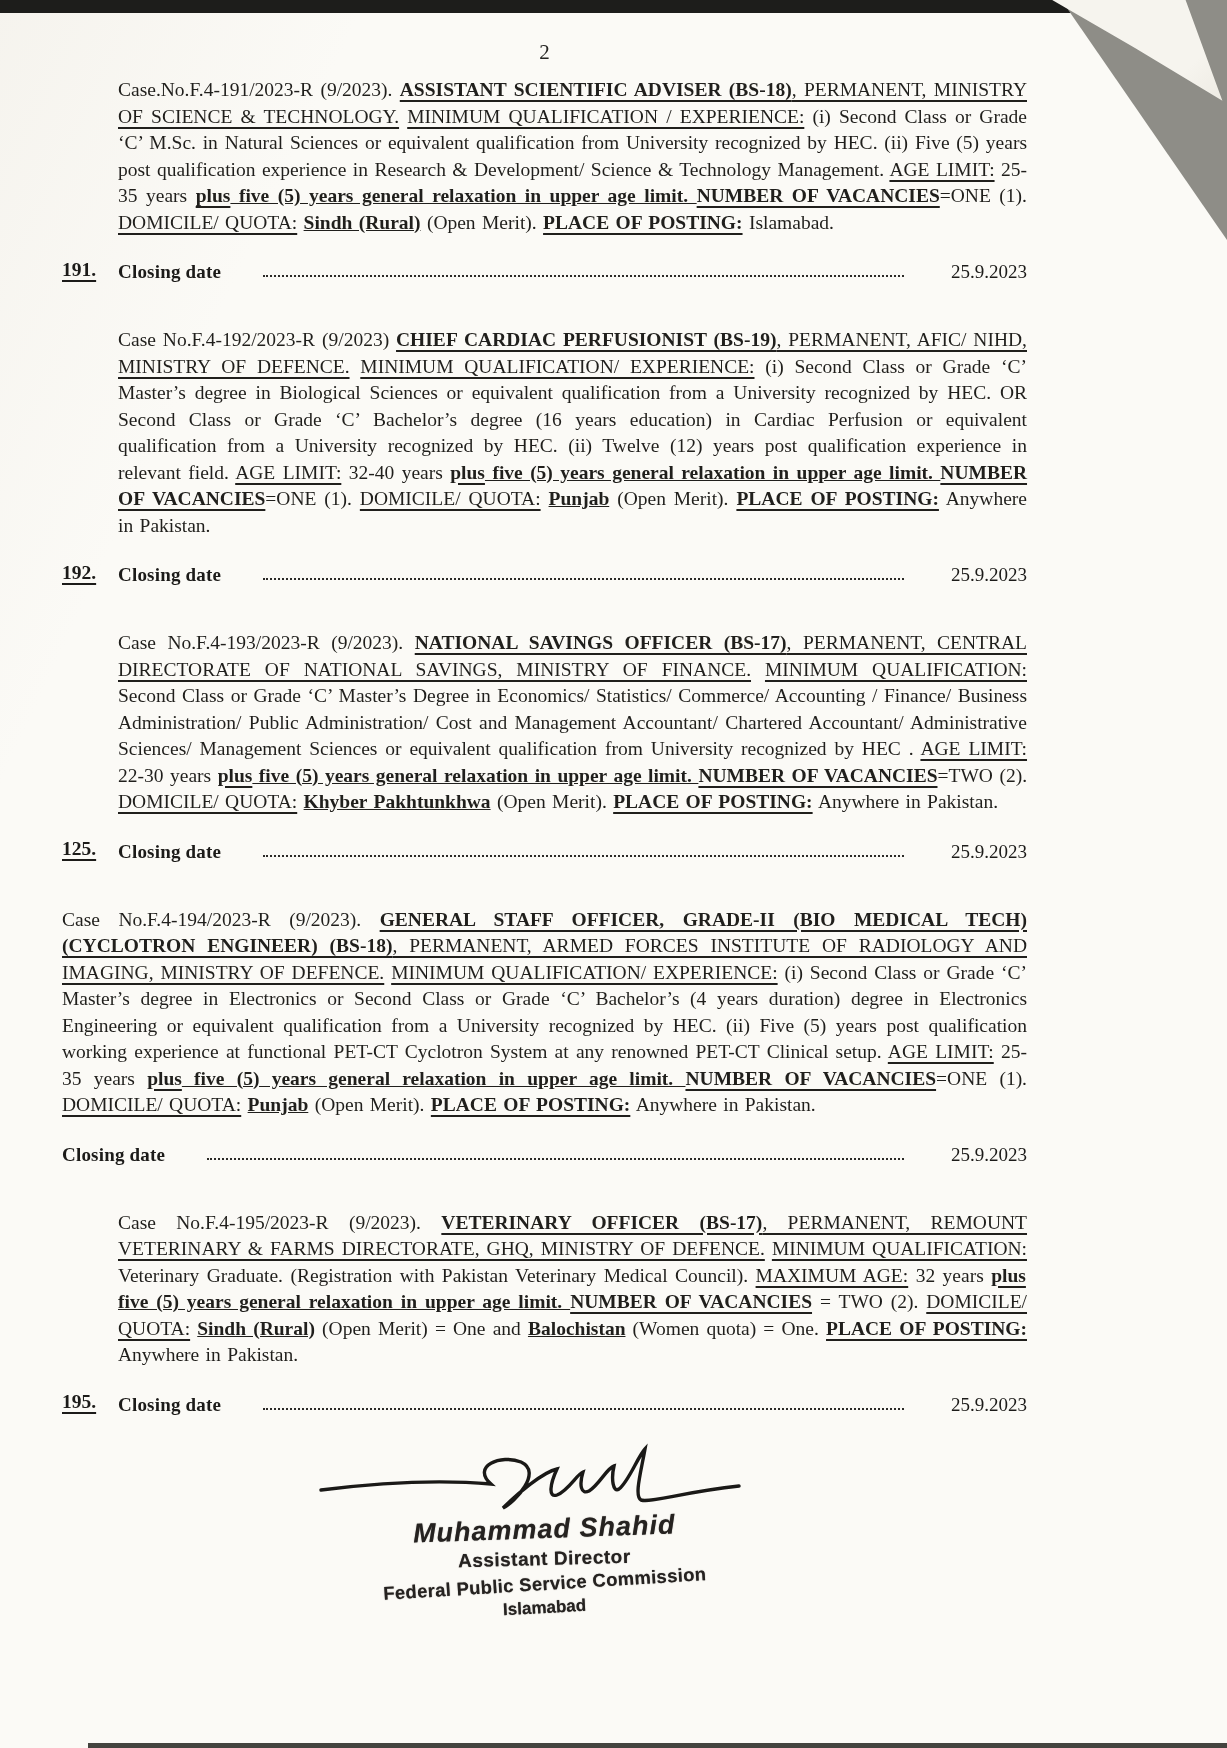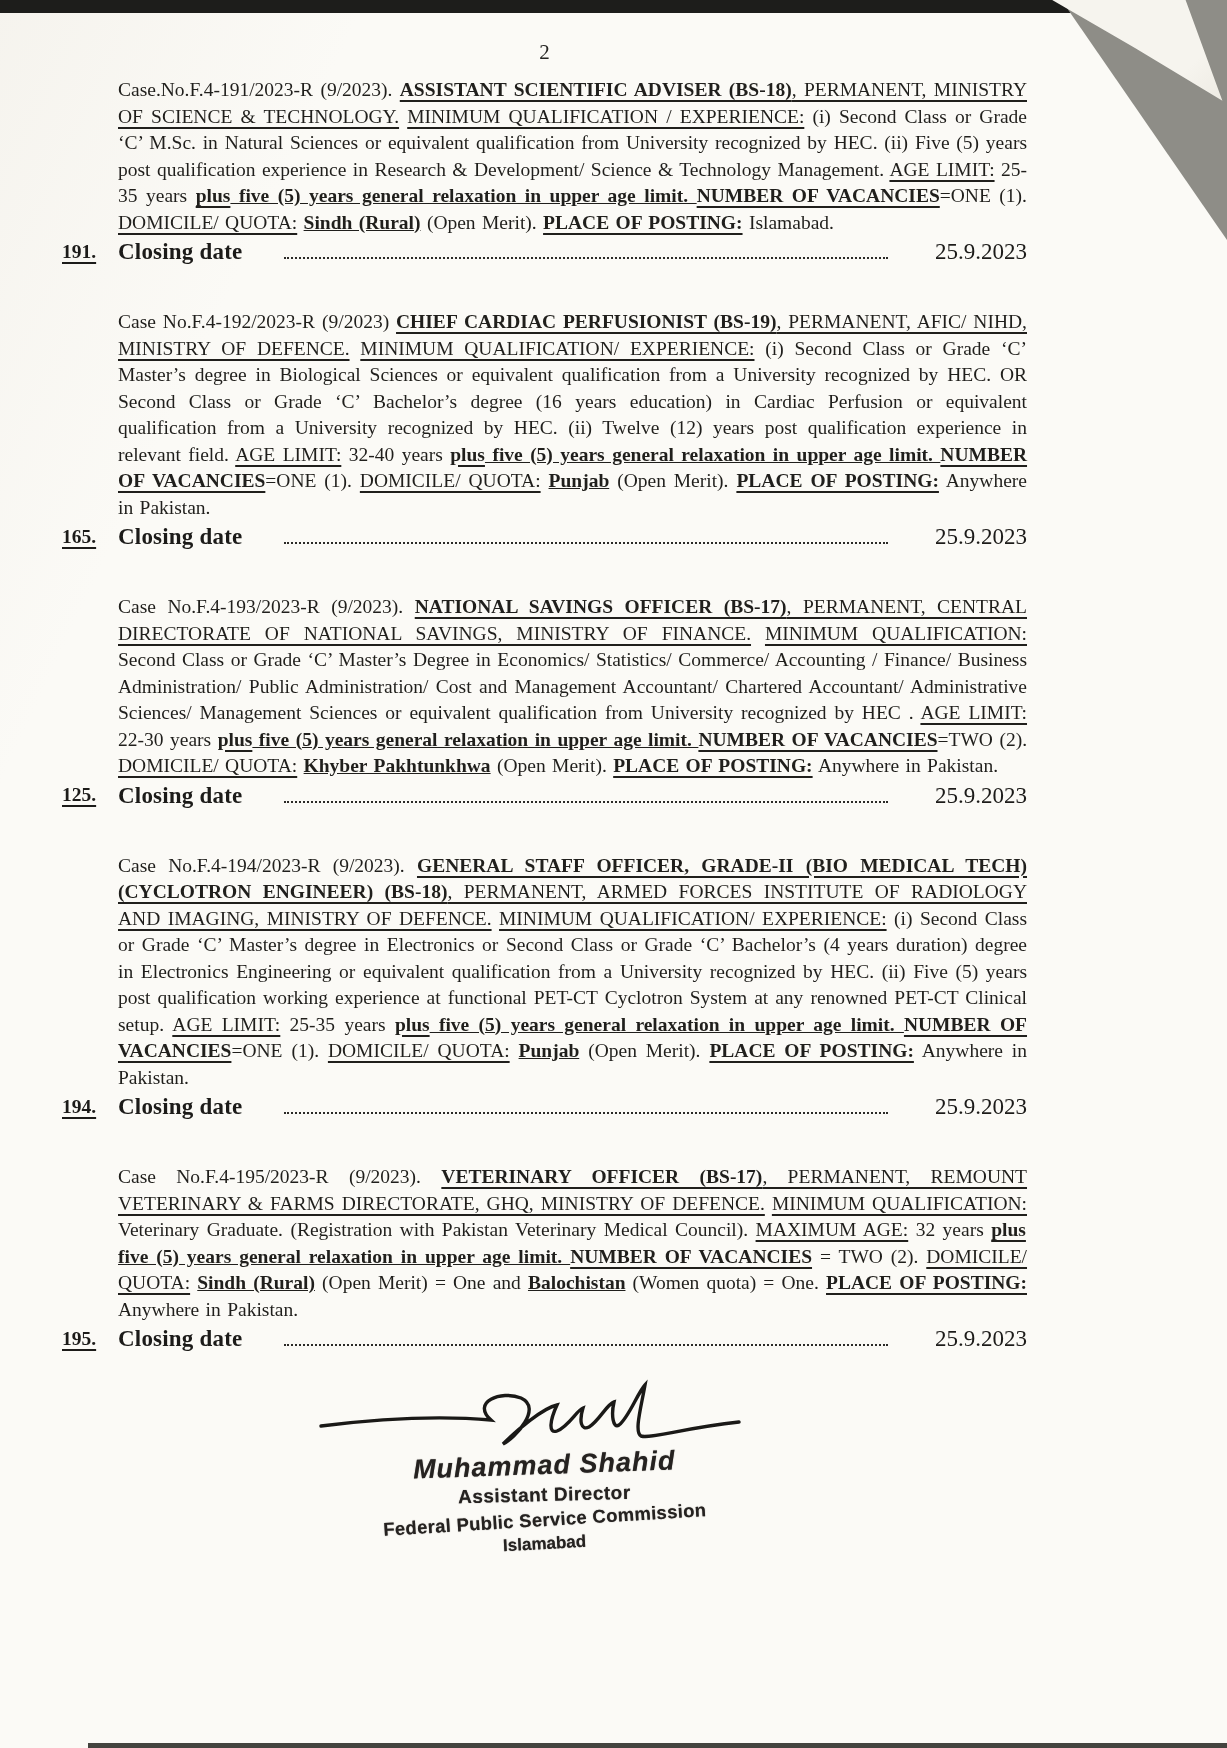--- a/index.html
+++ b/index.html
@@ -40,21 +40,21 @@
   }
   .num span { text-decoration: underline; text-decoration-thickness: 2px; text-underline-offset: 4px; }
   .body { flex: 1; }
   .text {
     font-size: 19.5px; line-height: 26.5px; text-align: justify;
     word-spacing: 1.5px; color: #201f1c;
   }
   .text .b { font-weight: bold; text-decoration: underline; }
   .text .u { text-decoration: underline; text-decoration-thickness: 1.8px; text-underline-offset: 3.5px; }
 
-  .closing { display: flex; align-items: baseline; margin-top: 3px; font-size: 23px; gap: 39px; }
+  .closing { display: flex; align-items: baseline; margin-top: 25px; font-size: 19px; gap: 39px; }
   .closing .label { font-weight: bold; letter-spacing: .2px; }
   .closing .leader {
     flex: 1; align-self: flex-end;
     border-bottom: 2.6px dotted #2b2a27;
     margin: 0 8px 6px 3px; height: 1px;
   }
   .closing .date { font-weight: normal; white-space: nowrap; }
 
   .signature-block {
     margin: 26px 0 0 0; width: 100%;
@@ -87,21 +87,21 @@
       <div class="text"><span>Case.No.F.4-191/2023-R (9/2023). </span><span class="b u">ASSISTANT SCIENTIFIC ADVISER (BS-18)</span><span class="u">, PERMANENT, MINISTRY OF SCIENCE &amp; TECHNOLOGY.</span><span> </span><span class="u">MINIMUM QUALIFICATION / EXPERIENCE:</span><span> (i) Second Class or Grade ‘C’ M.Sc. in Natural Sciences or equivalent qualification from University recognized by HEC. (ii) Five (5) years post qualification experience in Research &amp; Development/ Science &amp; Technology Management. </span><span class="u">AGE LIMIT:</span><span> 25-35 years </span><span class="b u">plus</span><span class="b"> five (5) years general relaxation in upper age limit. </span><span class="b u">NUMBER OF VACANCIES</span><span>=ONE (1). </span><span class="u">DOMICILE/ QUOTA:</span><span> </span><span class="b">Sindh (Rural)</span><span> (Open Merit). </span><span class="b u">PLACE OF POSTING:</span><span> Islamabad.</span></div>
       <div class="closing">
         <span class="label">Closing date</span>
         <span class="leader"></span>
         <span class="date">25.9.2023</span>
       </div>
     </div>
   </div>
 
   <div class="item">
-    <div class="num"><span>165.</span></div>
+    <div class="num"><span>192.</span></div>
     <div class="body">
       <div class="text"><span>Case No.F.4-192/2023-R (9/2023) </span><span class="b u">CHIEF CARDIAC PERFUSIONIST (BS-19)</span><span class="u">, PERMANENT, AFIC/ NIHD, MINISTRY OF DEFENCE.</span><span> </span><span class="u">MINIMUM QUALIFICATION/ EXPERIENCE:</span><span> (i) Second Class or Grade ‘C’ Master’s degree in Biological Sciences or equivalent qualification from a University recognized by HEC. OR Second Class or Grade ‘C’ Bachelor’s degree (16 years education) in Cardiac Perfusion or equivalent qualification from a University recognized by HEC. (ii) Twelve (12) years post qualification experience in relevant field. </span><span class="u">AGE LIMIT:</span><span> 32-40 years </span><span class="b u">plus</span><span class="b"> five (5) years general relaxation in upper age limit. </span><span class="b u">NUMBER OF VACANCIES</span><span>=ONE (1). </span><span class="u">DOMICILE/ QUOTA:</span><span> </span><span class="b">Punjab</span><span> (Open Merit). </span><span class="b u">PLACE OF POSTING:</span><span> Anywhere in Pakistan.</span></div>
       <div class="closing">
         <span class="label">Closing date</span>
         <span class="leader"></span>
         <span class="date">25.9.2023</span>
       </div>
     </div>
   </div>
 
@@ -111,21 +111,20 @@
       <div class="text"><span>Case No.F.4-193/2023-R (9/2023). </span><span class="b u">NATIONAL SAVINGS OFFICER (BS-17)</span><span class="u">, PERMANENT, CENTRAL DIRECTORATE OF NATIONAL SAVINGS, MINISTRY OF FINANCE.</span><span> </span><span class="u">MINIMUM QUALIFICATION:</span><span> Second Class or Grade ‘C’ Master’s Degree in Economics/ Statistics/ Commerce/ Accounting / Finance/ Business Administration/ Public Administration/ Cost and Management Accountant/ Chartered Accountant/ Administrative Sciences/ Management Sciences or equivalent qualification from University recognized by HEC . </span><span class="u">AGE LIMIT:</span><span> 22-30 years </span><span class="b u">plus</span><span class="b"> five (5) years general relaxation in upper age limit. </span><span class="b u">NUMBER OF VACANCIES</span><span>=TWO (2). </span><span class="u">DOMICILE/ QUOTA:</span><span> </span><span class="b">Khyber Pakhtunkhwa</span><span> (Open Merit). </span><span class="b u">PLACE OF POSTING:</span><span> Anywhere in Pakistan.</span></div>
       <div class="closing">
         <span class="label">Closing date</span>
         <span class="leader"></span>
         <span class="date">25.9.2023</span>
       </div>
     </div>
   </div>
 
   <div class="item">
-    <div class="num"><span>194.</span></div>
     <div class="body">
       <div class="text"><span>Case No.F.4-194/2023-R (9/2023). </span><span class="b u">GENERAL STAFF OFFICER, GRADE-II (BIO MEDICAL TECH) (CYCLOTRON ENGINEER) (BS-18)</span><span class="u">, PERMANENT, ARMED FORCES INSTITUTE OF RADIOLOGY AND IMAGING, MINISTRY OF DEFENCE.</span><span> </span><span class="u">MINIMUM QUALIFICATION/ EXPERIENCE:</span><span> (i) Second Class or Grade ‘C’ Master’s degree in Electronics or Second Class or Grade ‘C’ Bachelor’s (4 years duration) degree in Electronics Engineering or equivalent qualification from a University recognized by HEC. (ii) Five (5) years post qualification working experience at functional PET-CT Cyclotron System at any renowned PET-CT Clinical setup. </span><span class="u">AGE LIMIT:</span><span> 25-35 years </span><span class="b u">plus</span><span class="b"> five (5) years general relaxation in upper age limit. </span><span class="b u">NUMBER OF VACANCIES</span><span>=ONE (1). </span><span class="u">DOMICILE/ QUOTA:</span><span> </span><span class="b">Punjab</span><span> (Open Merit). </span><span class="b u">PLACE OF POSTING:</span><span> Anywhere in Pakistan.</span></div>
       <div class="closing">
         <span class="label">Closing date</span>
         <span class="leader"></span>
         <span class="date">25.9.2023</span>
       </div>
     </div>
   </div>
 

